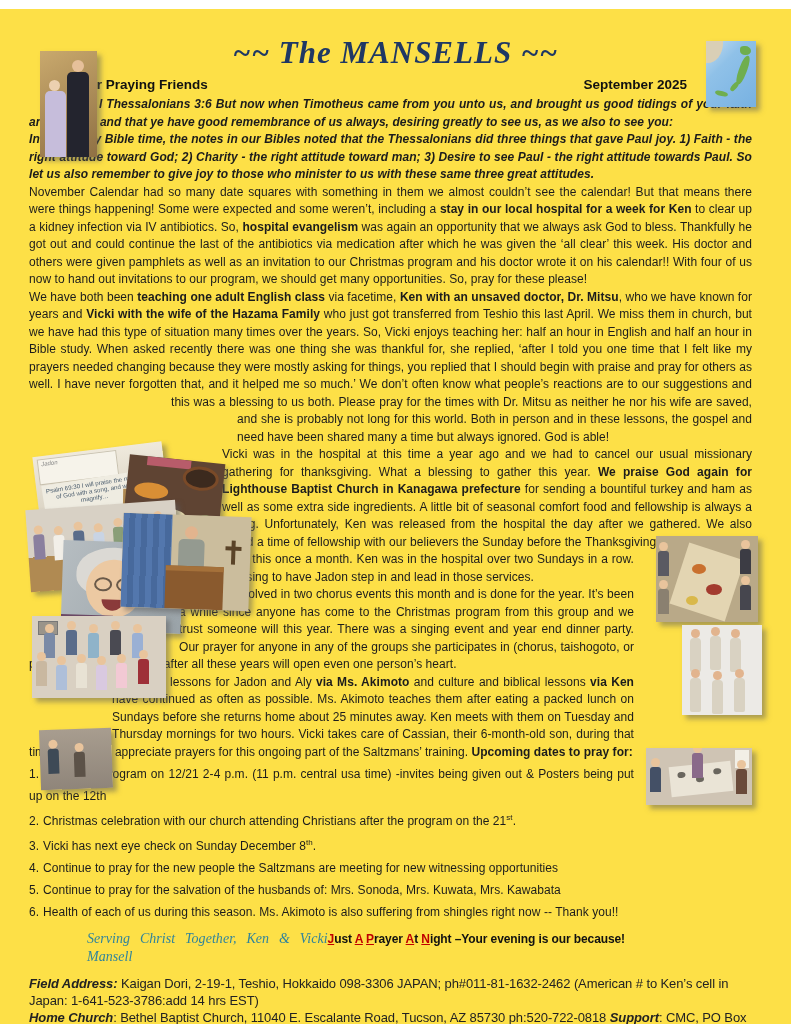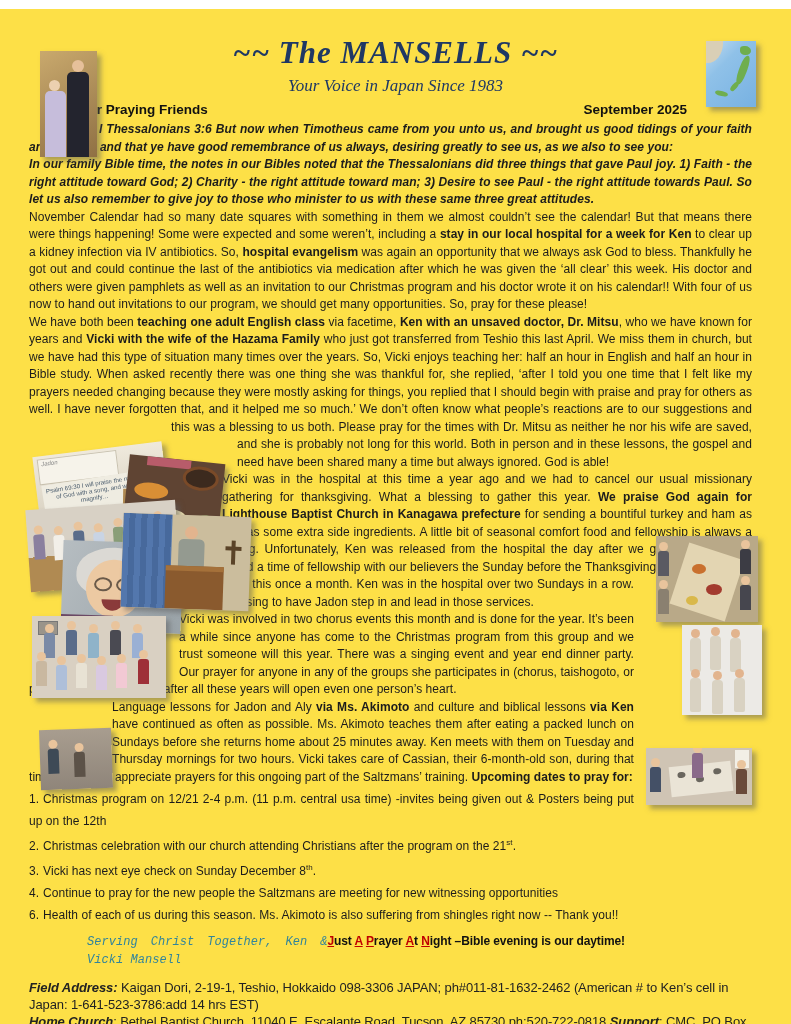--- a/index.html
+++ b/index.html
@@ -30,21 +30,21 @@
   .s6{width:150px;height:88px;}
   .rs1{width:118px;height:172px;}
   .s7{width:83px;height:54px;}
   .rs2{width:118px;height:56px;}
   
   .list{margin-top:2px;}
   .li{line-height:22px;}
   .li .n{margin-right:4px;}
   
   .signoff{display:flex;justify-content:space-between;padding:7px 127px 0 58px;align-items:baseline;}
-  .serving{font-family:Liberation Mono, monospace;font-style:italic;font-size:12px;color:#31849b;}
+  .serving{font-family:Liberation Serif, serif;font-style:italic;font-size:14px;color:#31849b;}
   .japan{font-weight:bold;font-size:12px;color:#111;letter-spacing:-.1px;white-space:nowrap;}
   .rj{color:#c00000;text-decoration:underline;}
   
   .ft{margin-top:10px;text-align:left;font-size:13px;line-height:17px;color:#222;letter-spacing:-.1px;}
   .bi{font-weight:bold;font-style:italic;}
   .lk{color:#2e2eb8;text-decoration:underline;cursor:pointer;}
   
   .ph{position:absolute;box-shadow:4px 4px 5px rgba(90,90,90,.5);overflow:hidden;}
   .pr{position:absolute;width:11px;height:34px;}
   .pr::before{content:"";position:absolute;left:1px;top:0;width:9px;height:9px;border-radius:50%;background:#e9c49c;}
@@ -134,21 +134,20 @@
       <div class="hB"></div>
     </div>
     <div class="ph map" title="Map of Japan">
       <div class="coast"></div>
       <div class="isl i1"></div>
       <div class="isl i2"></div>
       <div class="isl i3"></div>
       <div class="isl i4"></div>
     </div>
     <div class="title">~~ The MANSELLS ~~</div>
-    <div class="subtitle">Your Voice in Japan Since 1983</div>
     <div class="salute-row">
       <span>Dear Praying Friends</span>
       <span>September 2025</span>
     </div>
   </div>
 
   <div class="bd">
 
     <p class="verse"><span>I Thessalonians 3:6 But now when Timotheus came from you unto us, and brought us good tidings of your faith and charity, and that ye have good remembrance of us always, desiring greatly to see us, as we also to see you:</span></p>
     <p class="verse2">In our family Bible time, the notes in our Bibles noted that the Thessalonians did three things that gave Paul joy.  1) Faith - the right attitude toward God; 2) Charity - the right attitude toward man; 3) Desire to see Paul - the right attitude towards Paul.   So let us also remember to give joy to those who minister to us with these same three great attitudes.</p>
@@ -161,26 +160,27 @@
 
     <p><span>Vicki was involved in two chorus events this month and is done for the year. It’s been a while since anyone has come to the Christmas program from this group and we trust someone will this year.  There was a singing event and year end dinner party. Our prayer for anyone in any of the groups she participates in (chorus, taishogoto, or pottery), is that the Lord, after all these years will open even one person’s heart.</span></p>
 
     <p><span class="fl s7"></span><span>Language lessons for Jadon and Aly </span><span class="b">via Ms. Akimoto</span><span> and culture and biblical lessons </span><span class="b">via Ken</span><span> have continued as often </span><span class="fr rs2"></span><span>as possible. Ms. Akimoto teaches them after eating a packed lunch on Sundays before she returns home about 25 minutes away.  Ken meets with them on Tuesday and Thursday mornings for two hours. Vicki takes care of Cassian, their 6-month-old son, during that time. We would appreciate prayers for this ongoing part of the Saltzmans’ training.  </span><span class="b">Upcoming dates to pray for:</span></p>
 
     <div class="list">
       <div class="li"><span class="n">1.</span><span>Christmas program on 12/21 2-4 p.m. (11 p.m. central usa time) -invites being given out &amp; Posters being put up on the 12th</span></div>
       <div class="li"><span class="n">2.</span><span>Christmas celebration with our church attending Christians after the program on the 21</span><span class="sup">st</span><span>.</span></div>
       <div class="li"><span class="n">3.</span><span>Vicki has next eye check on Sunday December 8</span><span class="sup">th</span><span>.</span></div>
       <div class="li"><span class="n">4.</span><span>Continue to pray for the new people the Saltzmans are meeting for new witnessing opportunities</span></div>
+      <div class="li"><span class="n">5.</span><span>Continue to pray for the salvation of the husbands of: Mrs. Sonoda, Mrs. Kuwata, Mrs. Kawabata</span></div>
       <div class="li"><span class="n">6.</span><span>Health of each of us during this season. Ms. Akimoto is also suffering from shingles right now -- Thank you!!</span></div>
     </div>
 
     <div class="signoff">
       <span class="serving">Serving Christ Together, Ken &amp; Vicki Mansell</span>
-      <span class="japan"><span class="rj">J</span><span>ust </span><span class="rj">A</span><span> </span><span class="rj">P</span><span>rayer </span><span class="rj">A</span><span>t </span><span class="rj">N</span><span>ight –Bible evening is our daytime!</span></span>
+      <span class="japan"><span class="rj">J</span><span>ust </span><span class="rj">A</span><span> </span><span class="rj">P</span><span>rayer </span><span class="rj">A</span><span>t </span><span class="rj">N</span><span>ight –Your evening is our because!</span></span>
     </div>
 
     <div class="ft">
       <div><span class="bi">Field  Address:</span><span> Kaigan Dori, 2-19-1, Teshio, Hokkaido 098-3306 JAPAN; ph#011-81-1632-2462 (American # to Ken’s cell in Japan: 1-641-523-3786:add 14 hrs EST)</span></div>
       <div><span class="bi">Home Church</span><span>: Bethel Baptist Church, 11040 E. Escalante Road, Tucson, AZ 85730 ph:520-722-0818    </span><span class="bi">Support</span><span>: CMC, PO Box 219228, Houston, TX 77218-9228</span></div>
     </div>
   </div>
 
   <div class="ph board" title="Psalm 69:30 I will praise the name of God with a song, and will magnify…">
     <div class="b1">Jadon</div>

